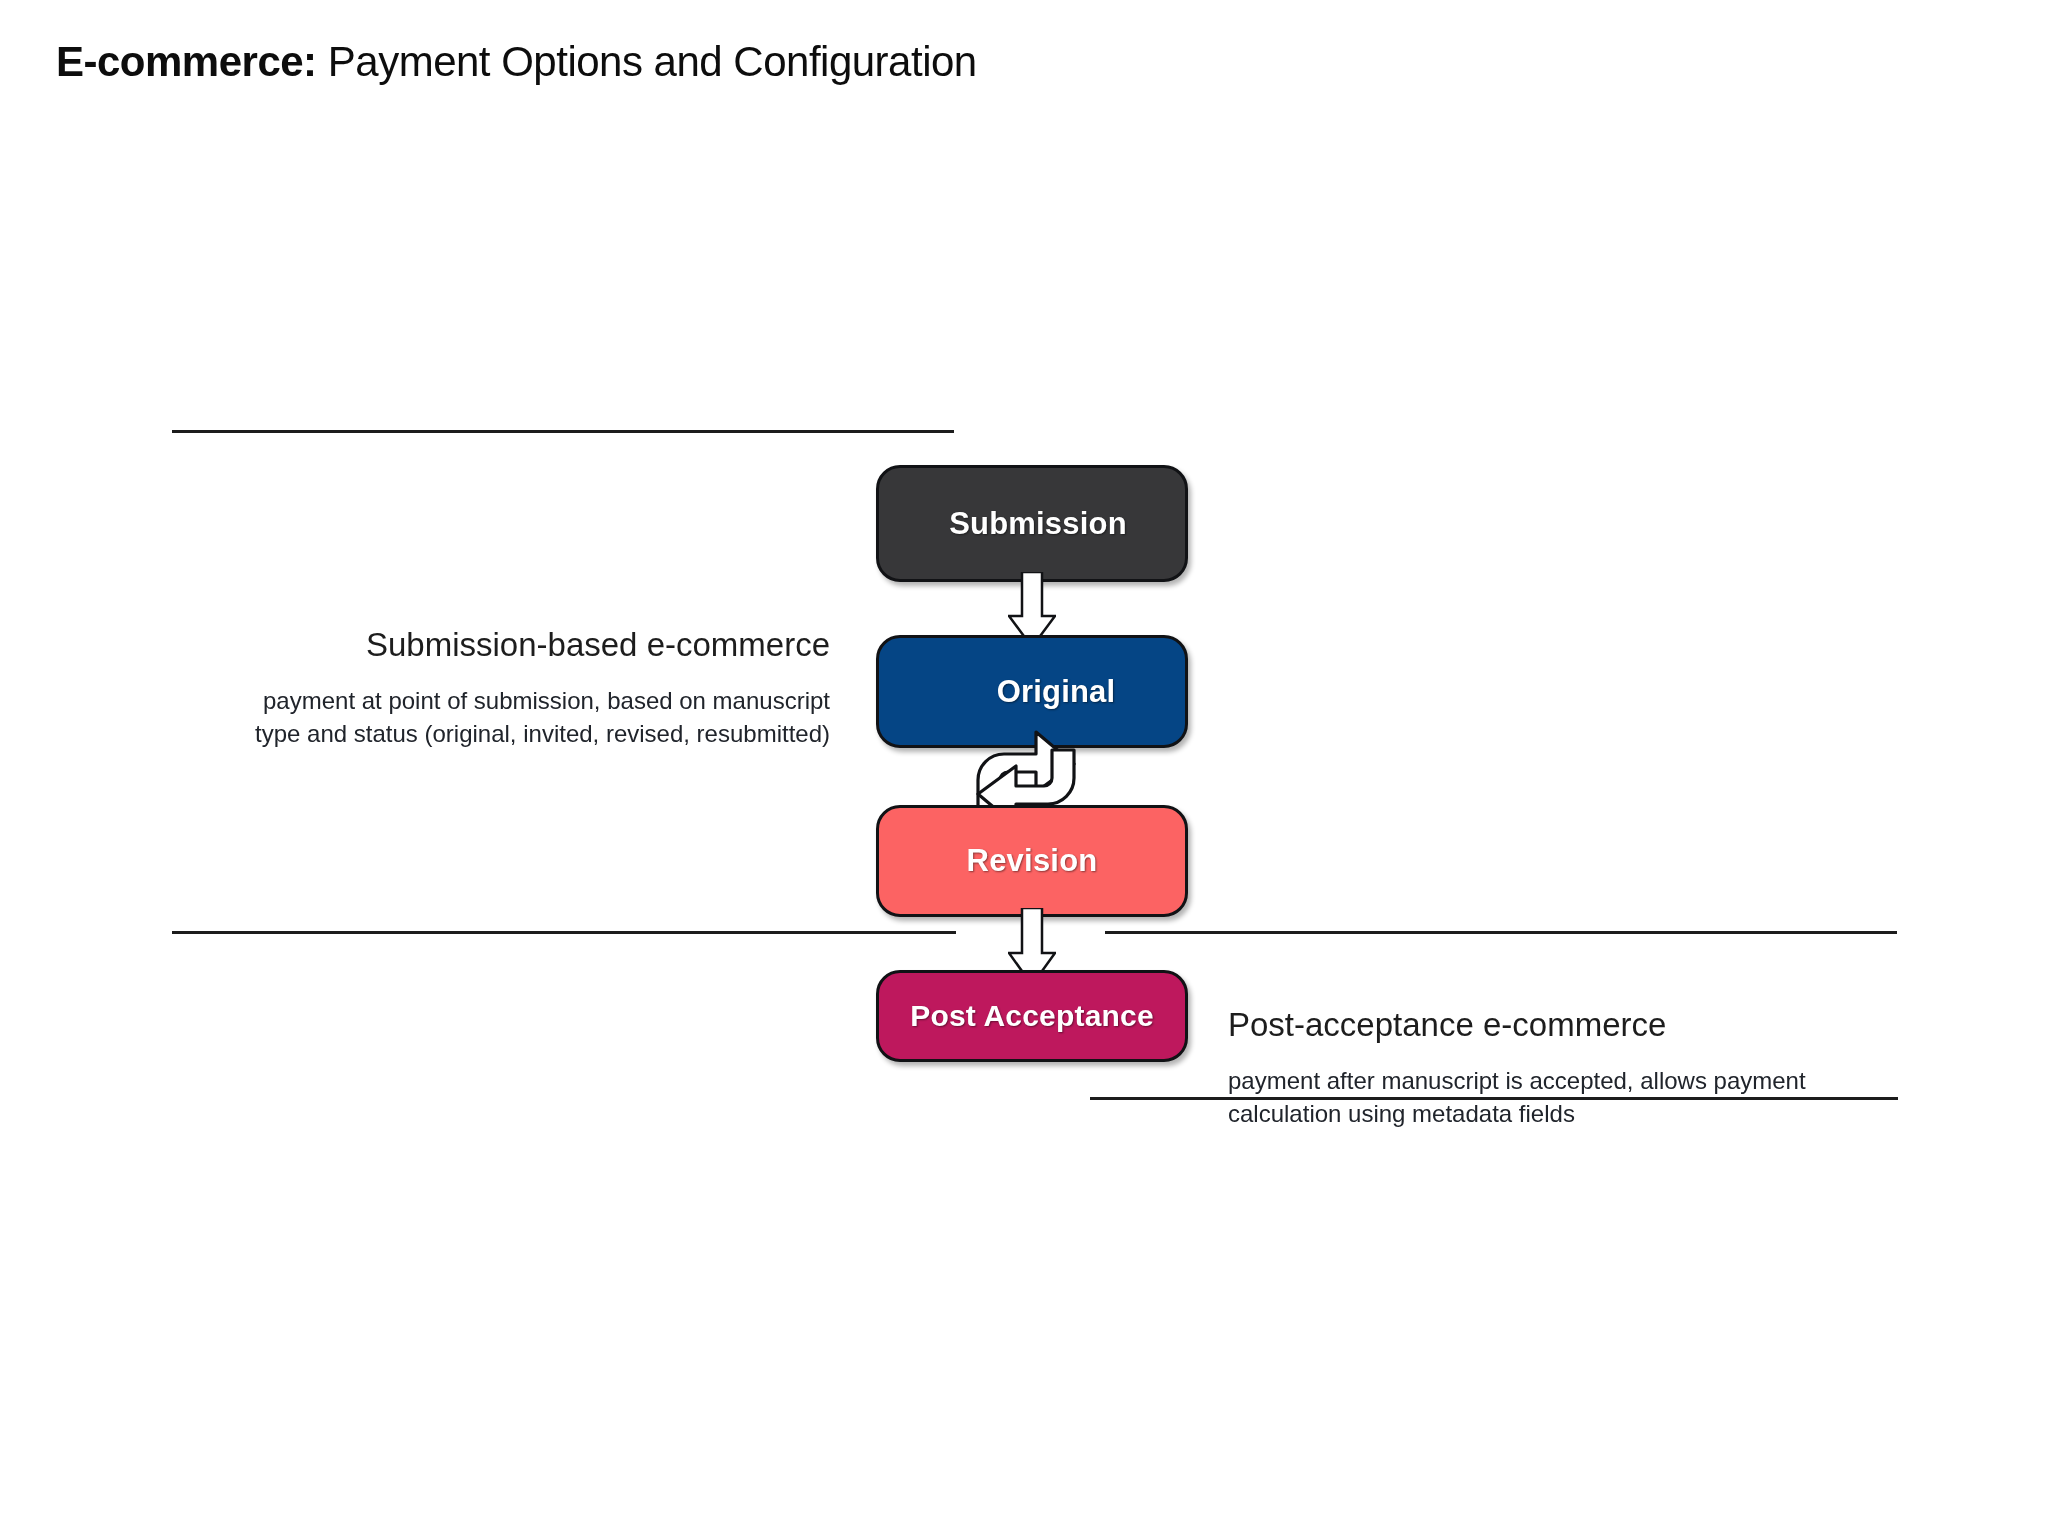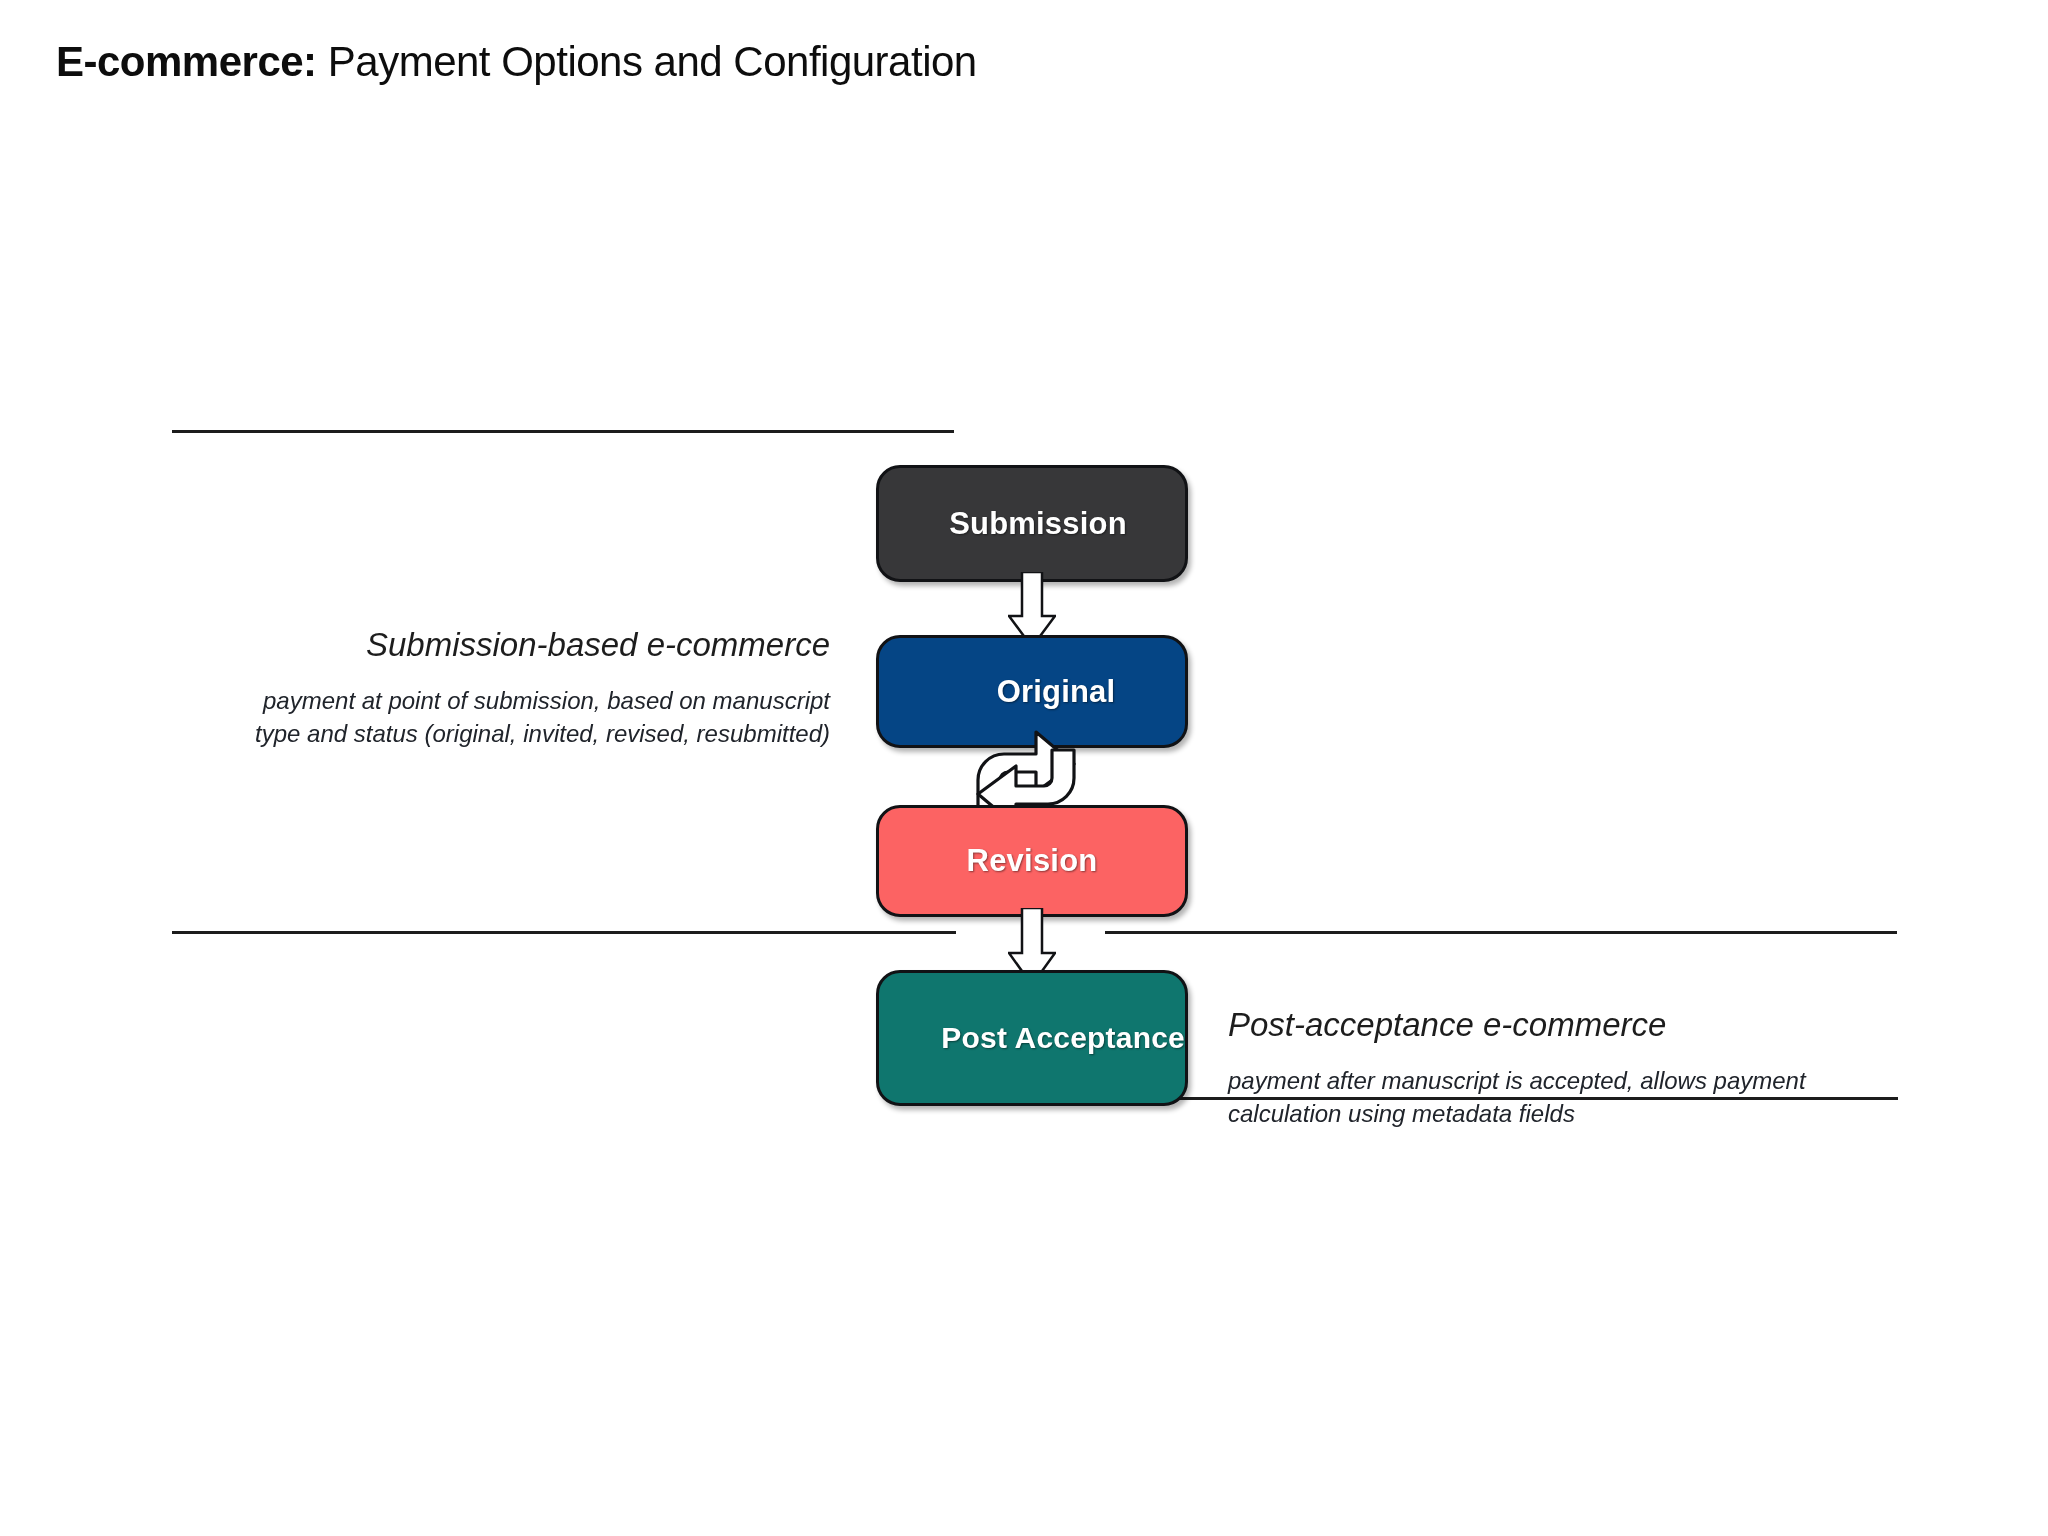--- a/index.html
+++ b/index.html
@@ -44,21 +44,21 @@
     position: absolute;
     height: 0;
     border-top: 3px solid #1c1c1c;
   }
   .rule.rule-top      { left: 172px;  top: 430px;  width: 782px; }
   .rule.rule-mid-left { left: 172px;  top: 931px;  width: 784px; }
   .rule.rule-mid-right{ left: 1105px; top: 931px;  width: 792px; }
   .rule.rule-bottom   { left: 1090px; top: 1097px; width: 808px; }
 
   
-  .callout { position: absolute; font-style: italic; }
+  .callout { position: absolute; }
 
   .callout-left {
     left: 170px;
     top: 624px;
     width: 660px;
     text-align: right;
   }
   .callout-right {
     left: 1228px;
     top: 1004px;
@@ -115,23 +115,22 @@
     background: #054585;
     padding-left: 48px;
   }
   #box-revision {
     top: 805px;
     height: 112px;
     background: #fc6363;
   }
   #box-post-acceptance {
     top: 970px;
-    height: 136px;
-    background: #0f766e;
-    justify-content: flex-end;
+    height: 92px;
+    background: #be185d;
   }
   #box-post-acceptance .flow-box-label { font-size: 30px; }
 
   
   .block-arrow {
     position: absolute;
     left: 1008px;
     width: 48px;
   }
   #arrow-submission-original { top: 572px;  height: 76px; }

